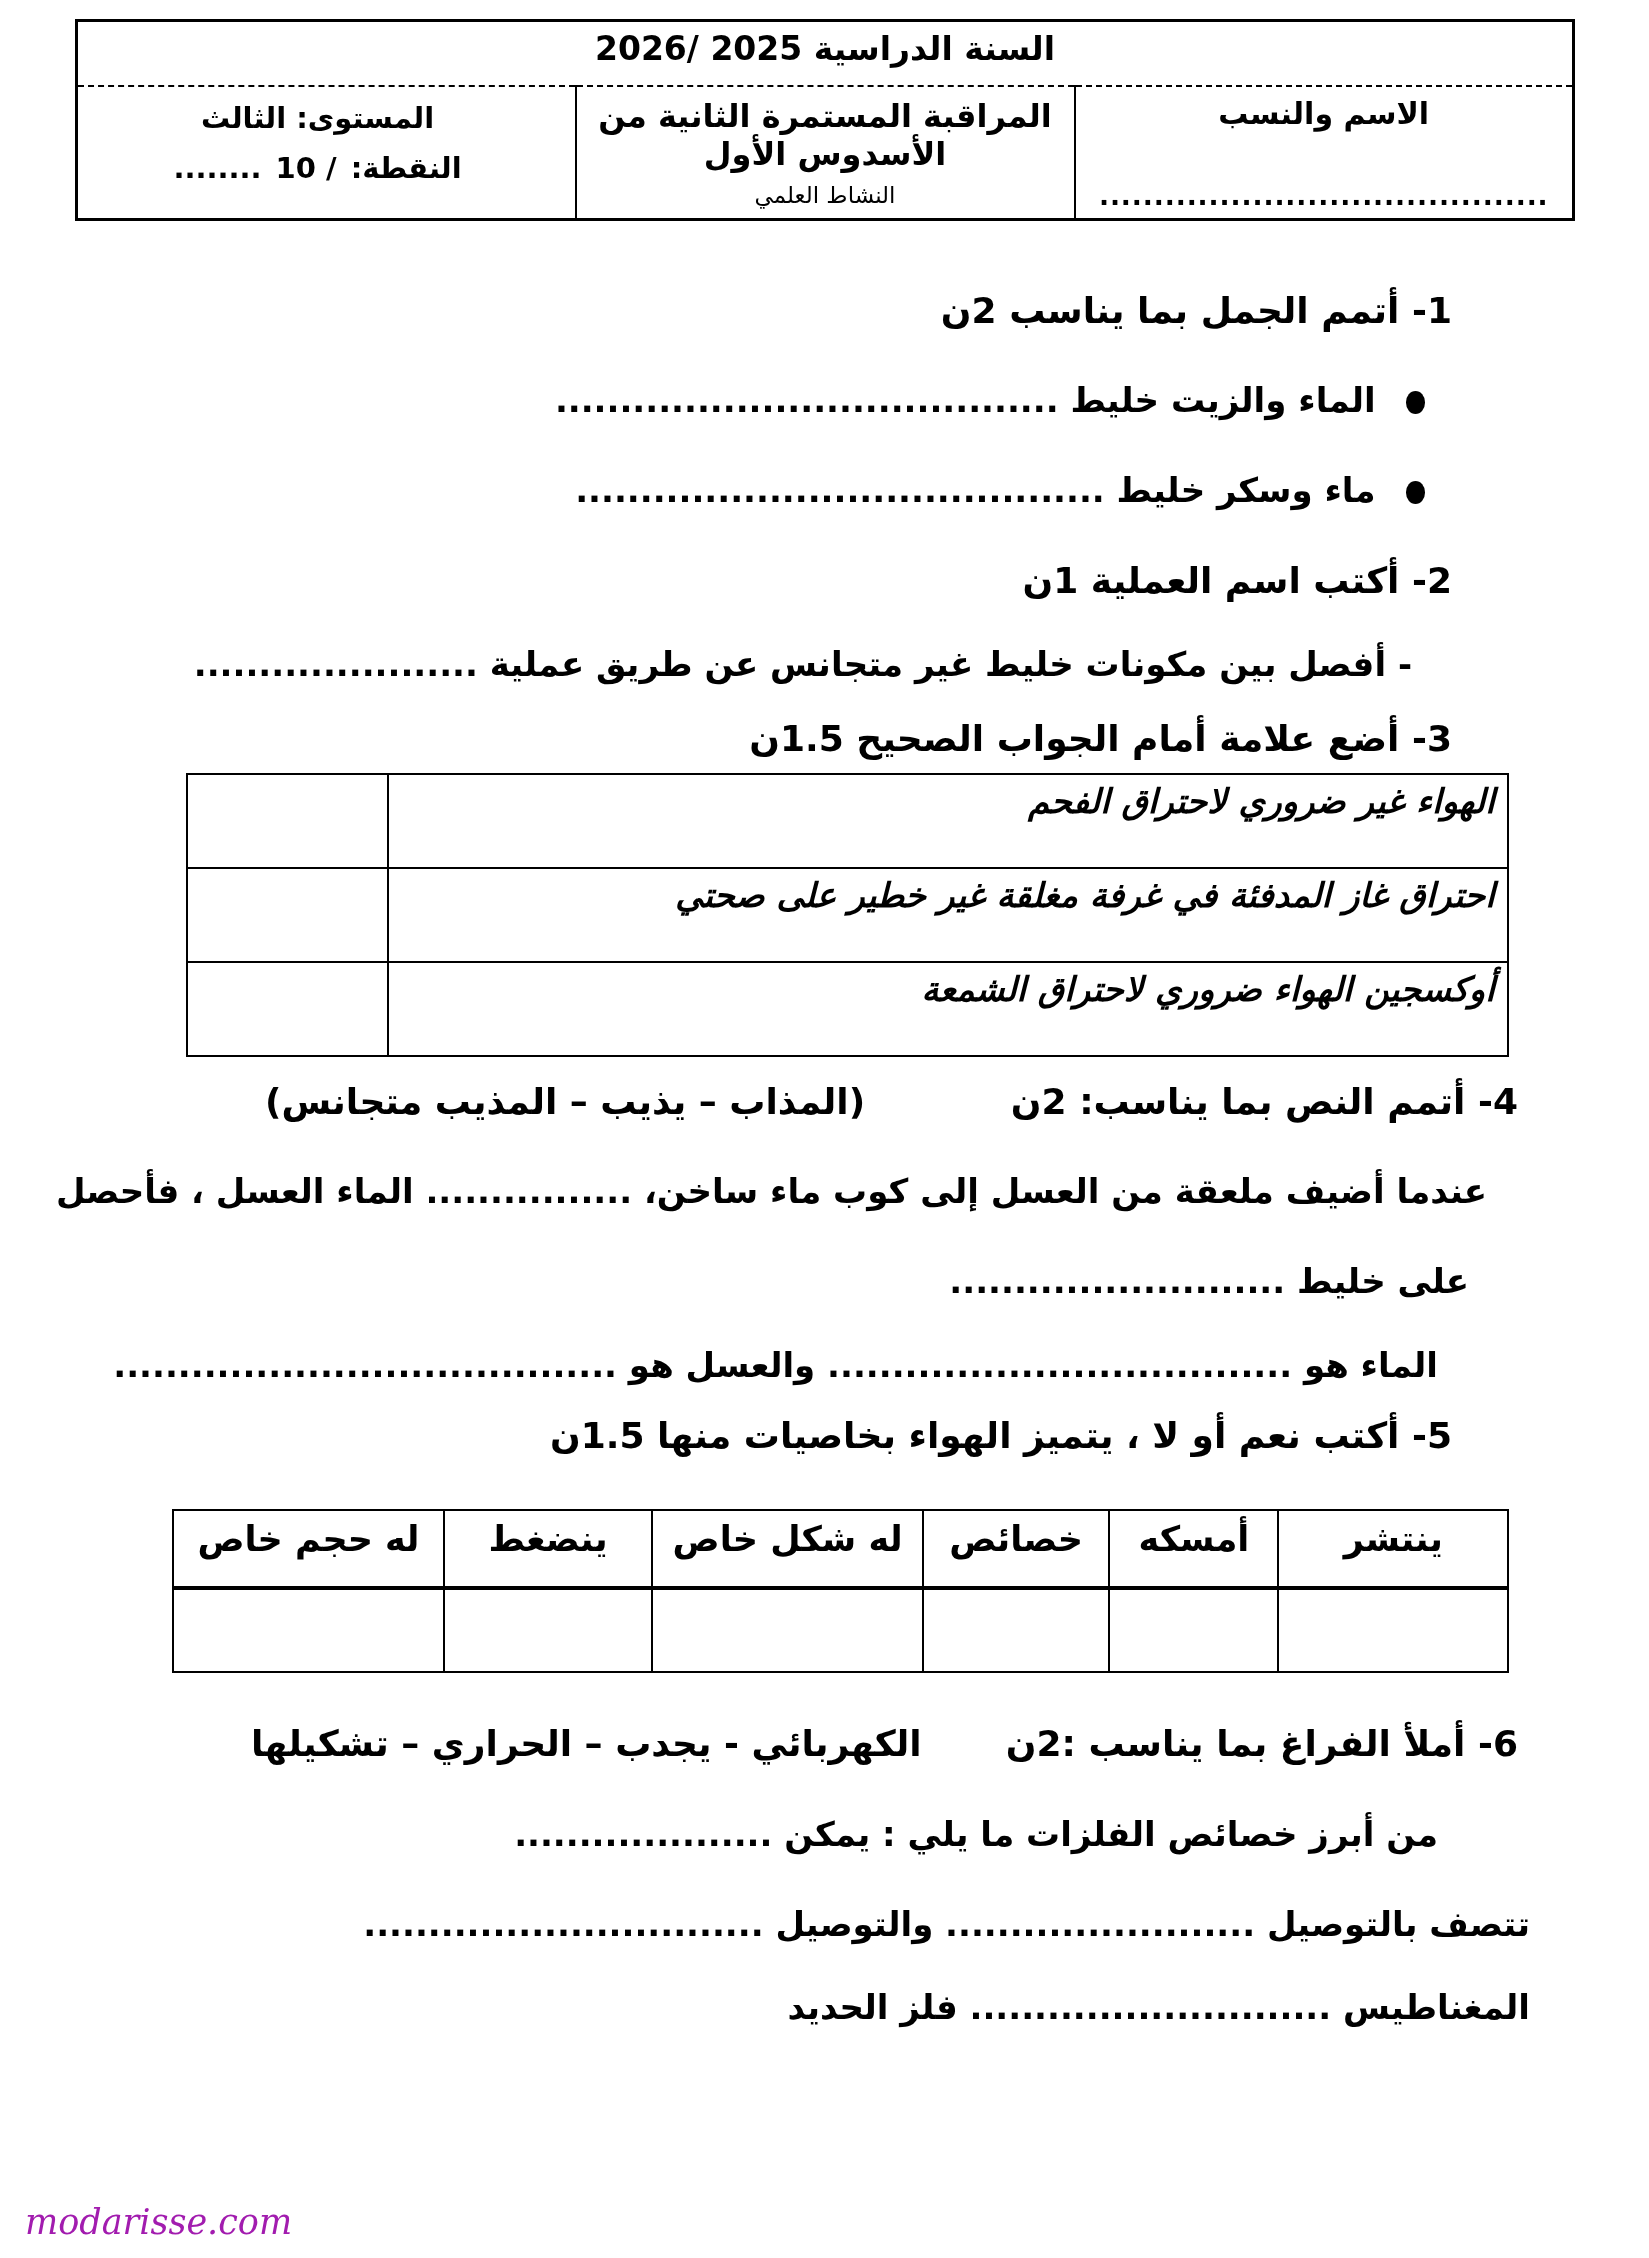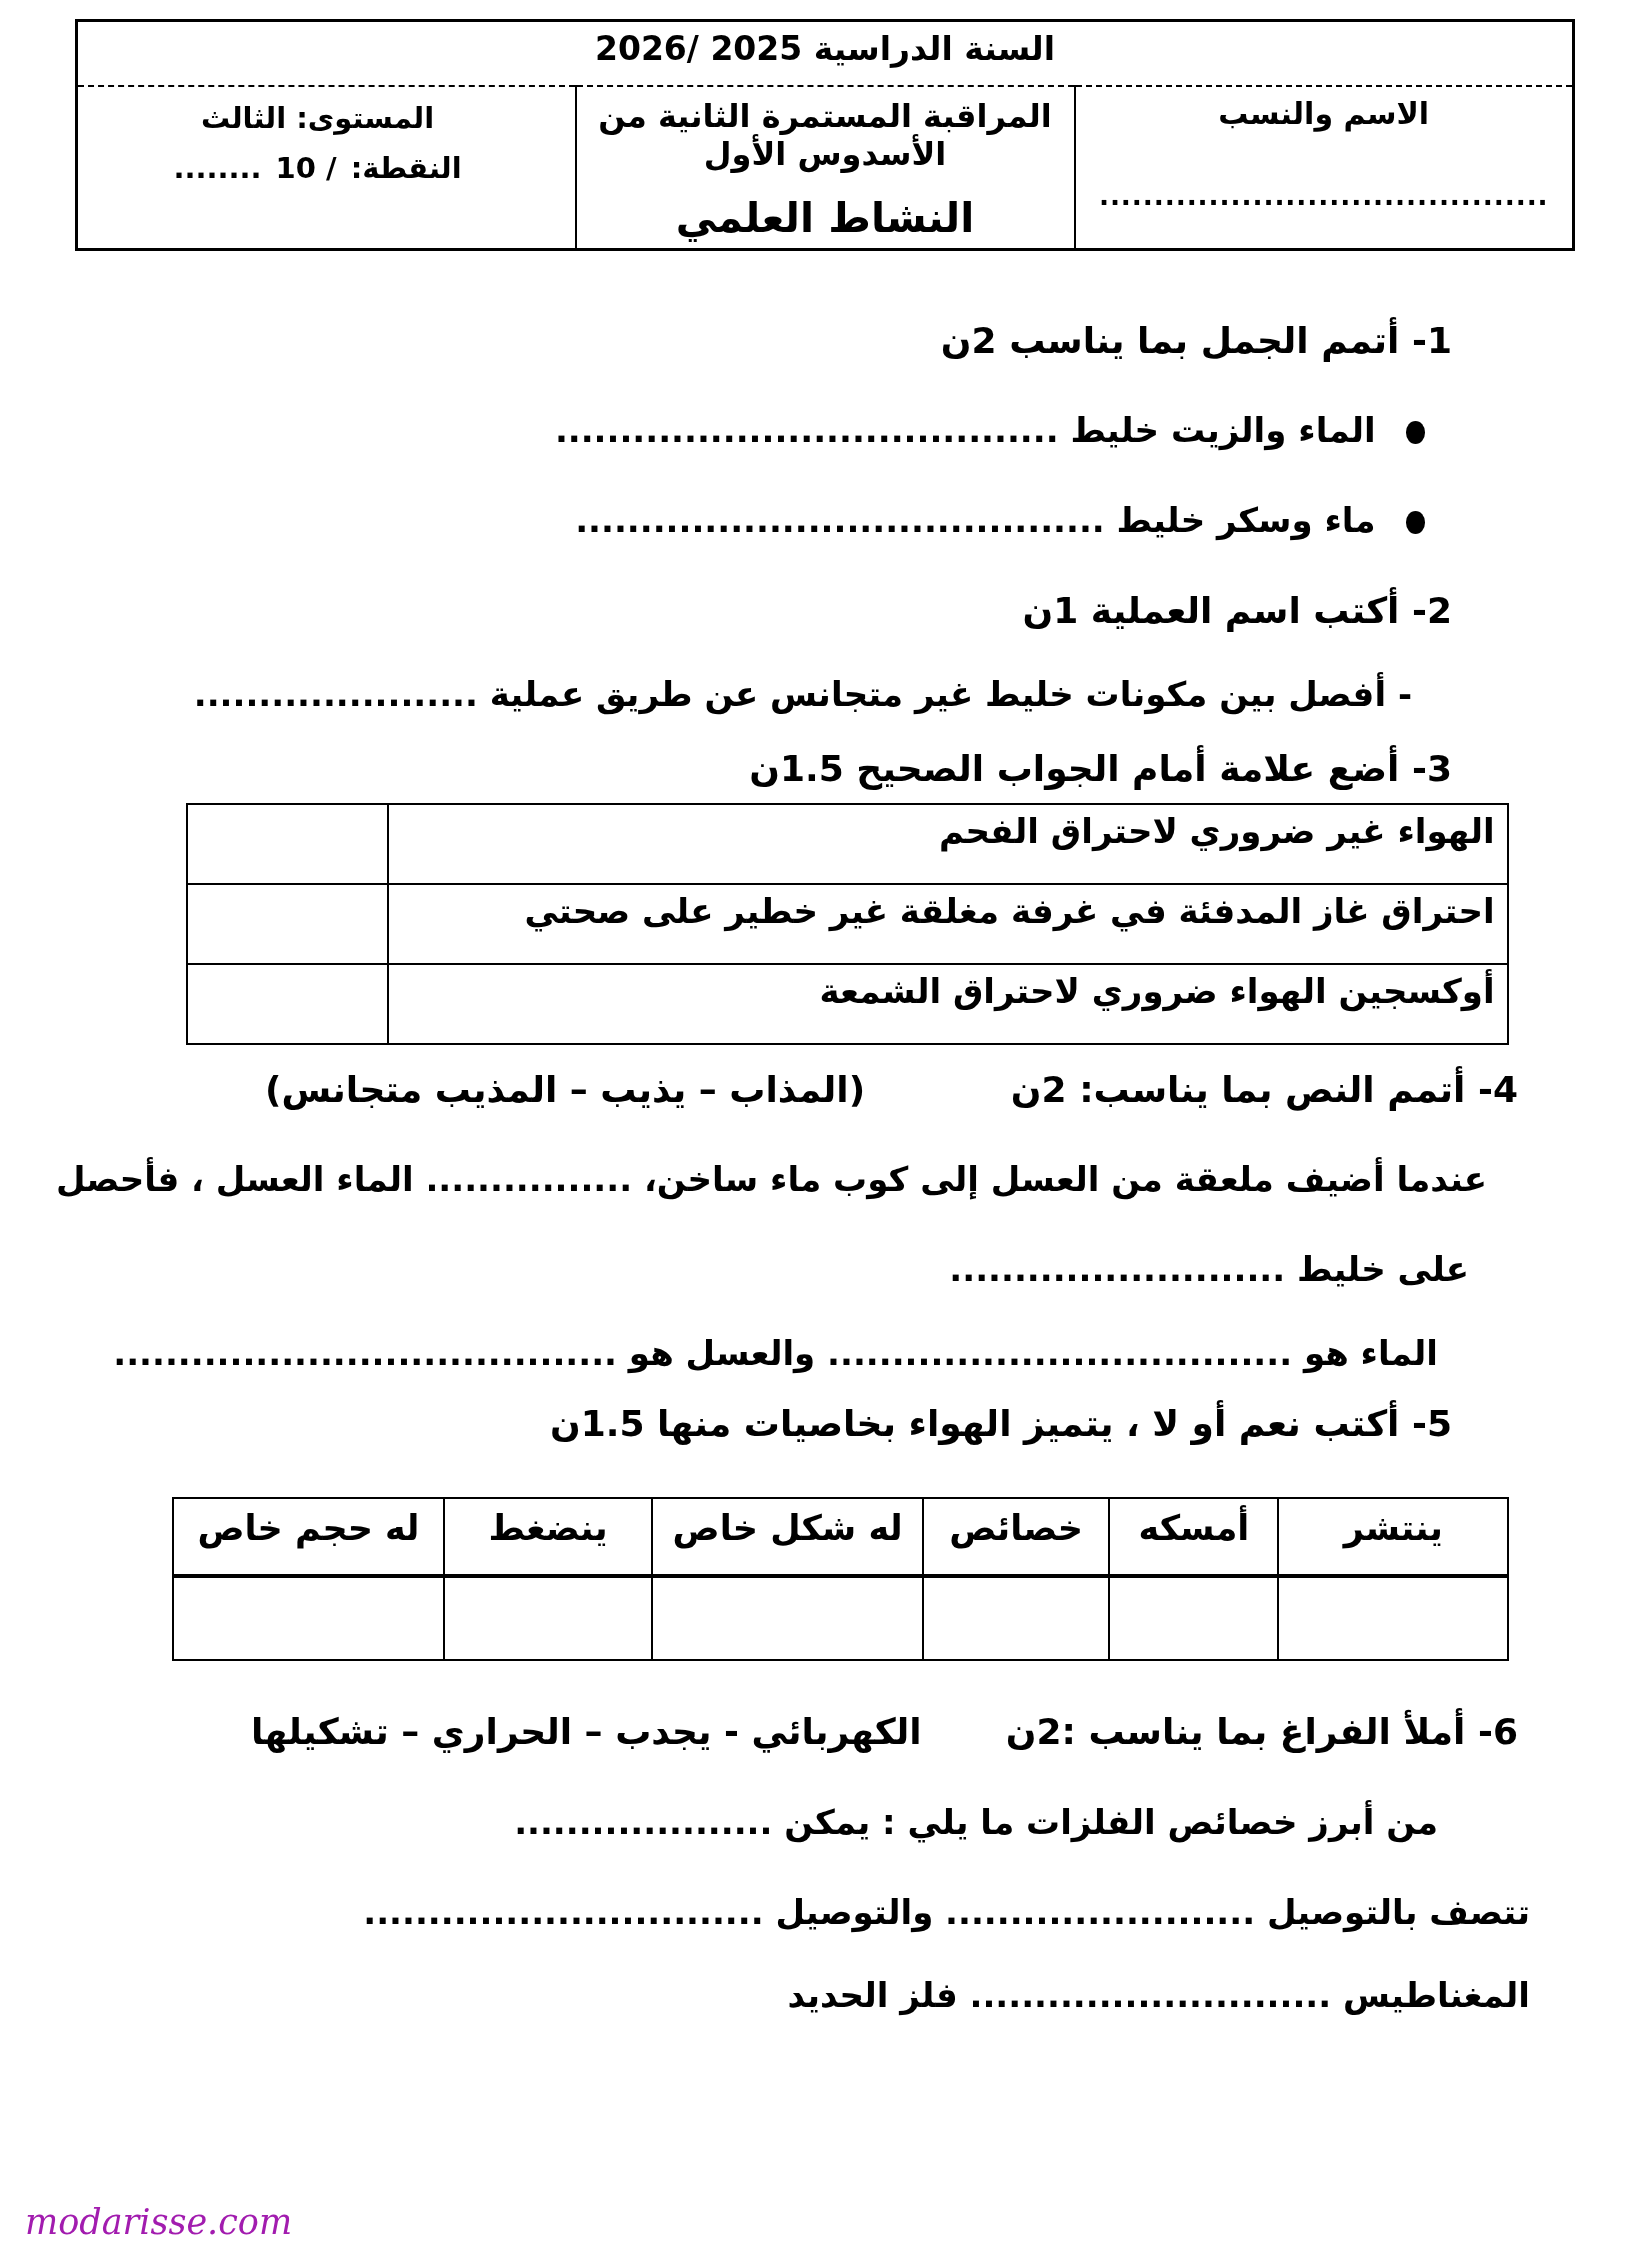--- a/index.html
+++ b/index.html
@@ -47,21 +47,21 @@
     text-align: center; font-size: 26.5px; font-weight: bold;
     margin-top: 49px; letter-spacing: 0.9px; direction: ltr;
   }
   .cell-exam {
     width: 631px;
     border-left: 2.6px solid #000;
     padding: 10.6px 8.8px 5.3px 8.8px;
     text-align: center;
   }
   .cell-exam .exam-line1 { font-size: 32px; font-weight: bold; }
-  .cell-exam .exam-line2 { font-size: 41px; font-weight: bold; margin-top: 21px; }
+  .cell-exam .exam-line2 { font-size: 23px; font-weight: normal; margin-top: 9px; }
   .cell-level { padding: 14px 35px 5.3px 17.6px; }
   .cell-level .level-line { font-size: 29px; font-weight: bold; text-align: center; }
   .cell-level .score-line {
     font-size: 29px; font-weight: bold; text-align: center;
     margin-top: 16px;
     display: flex; justify-content: center; gap: 14px; direction: rtl;
   }
 
   
   .q-title {
@@ -90,24 +90,25 @@
   
   .q3-table {
     width: 1323px;
     margin: 10.6px 141px 0 auto;
     border-collapse: collapse;
     border: 2.6px solid #000;
     table-layout: fixed;
   }
   .q3-table td {
     border: 2.6px solid #000;
-    height: 80px;
+    height: 94px;
     vertical-align: top;
     font-size: 34px; font-weight: bold;
     padding: 5.3px 12.4px;
+    font-style: italic;
   }
   .q3-table td.check-cell { width: 201px; }
 
   
   .q5-table {
     width: 1337px;
     margin: 49px 141px 0 auto;
     border-collapse: collapse;
     border: 2.6px solid #000;
     table-layout: fixed;

